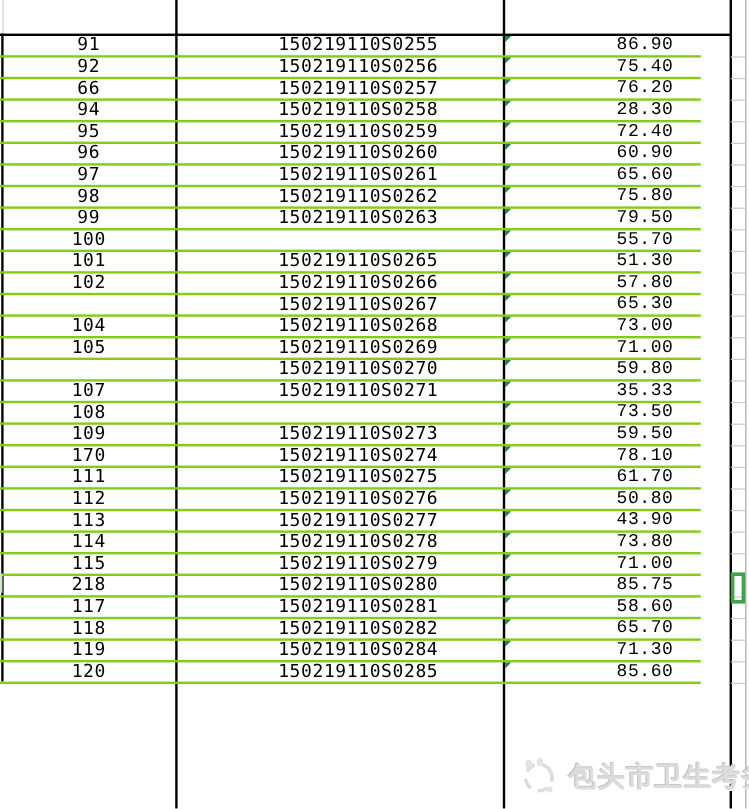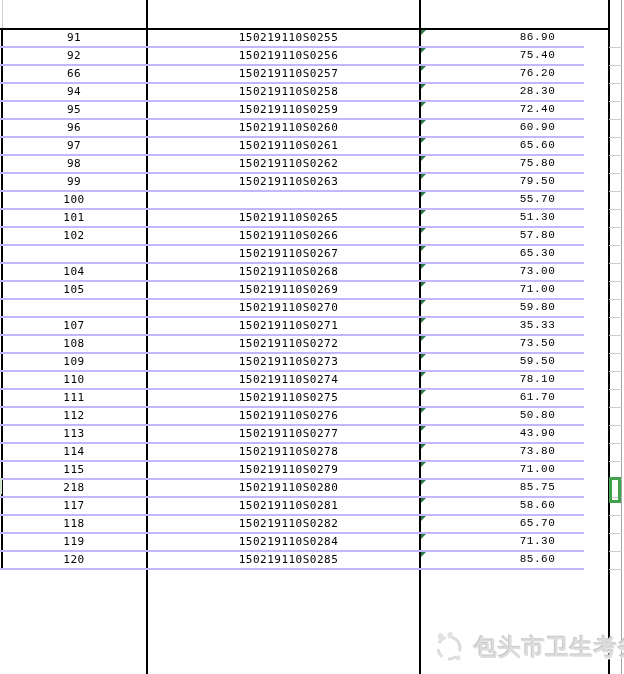--- a/index.html
+++ b/index.html
@@ -16,27 +16,27 @@
   .vline.v2{left:419px;width:2px;background:#000;}
   .vline.v3{left:608px;width:2px;background:#000;}
   .vline.v4{left:621px;width:1px;background:#a6a6a6;}
   .left-border{position:absolute;left:1px;top:28px;width:2px;height:540px;background:#000;}
   .left-border-top{position:absolute;left:2px;top:0;width:1px;height:28px;background:#d0d0d0;}
   .top-line{position:absolute;left:0;top:28px;width:610px;height:2px;background:#000;}
   .table-body{position:absolute;left:0;top:30px;width:624px;}
   .row{
     position:relative;
     width:584px;height:18px;
-    border-bottom:2px solid #c4b5fd;
+    border-bottom:2px solid #84cc16;
     box-sizing:border-box;
-    font-size:11px;line-height:15px;
+    font-size:15px;line-height:15px;
   }
   .cell{position:absolute;top:0;height:16px;text-align:center;letter-spacing:0.5px;}
   .cell.num{left:2px;width:144px;}
-  .cell.id{left:152px;width:273px;}
+  .cell.id{left:162px;width:273px;}
   .cell.score{left:444px;width:187px;font-family:Liberation Mono, monospace;}
   .err-triangle{
     position:absolute;left:421px;top:0;
     width:0;height:0;
     border-top:5px solid #2c7c47;
     border-right:5px solid transparent;
   }
   .grid-stub{position:absolute;left:609px;bottom:-2px;width:13px;height:1px;background:#cccccc;}
   .active-cell{
     position:absolute;left:609px;top:477px;
@@ -204,36 +204,35 @@
     <div class="row">
       <div class="cell num">107</div>
       <div class="cell id">150219110S0271</div>
       <div class="cell score">35.33</div>
       <div class="err-triangle"></div>
       <div class="grid-stub"></div>
     </div>
 
     <div class="row">
       <div class="cell num">108</div>
-      <div class="cell id">150219110S0272</div>
       <div class="cell score">73.50</div>
       <div class="err-triangle"></div>
       <div class="grid-stub"></div>
     </div>
 
     <div class="row">
       <div class="cell num">109</div>
       <div class="cell id">150219110S0273</div>
       <div class="cell score">59.50</div>
       <div class="err-triangle"></div>
       <div class="grid-stub"></div>
     </div>
 
     <div class="row">
-      <div class="cell num">110</div>
+      <div class="cell num">170</div>
       <div class="cell id">150219110S0274</div>
       <div class="cell score">78.10</div>
       <div class="err-triangle"></div>
       <div class="grid-stub"></div>
     </div>
 
     <div class="row">
       <div class="cell num">111</div>
       <div class="cell id">150219110S0275</div>
       <div class="cell score">61.70</div>

